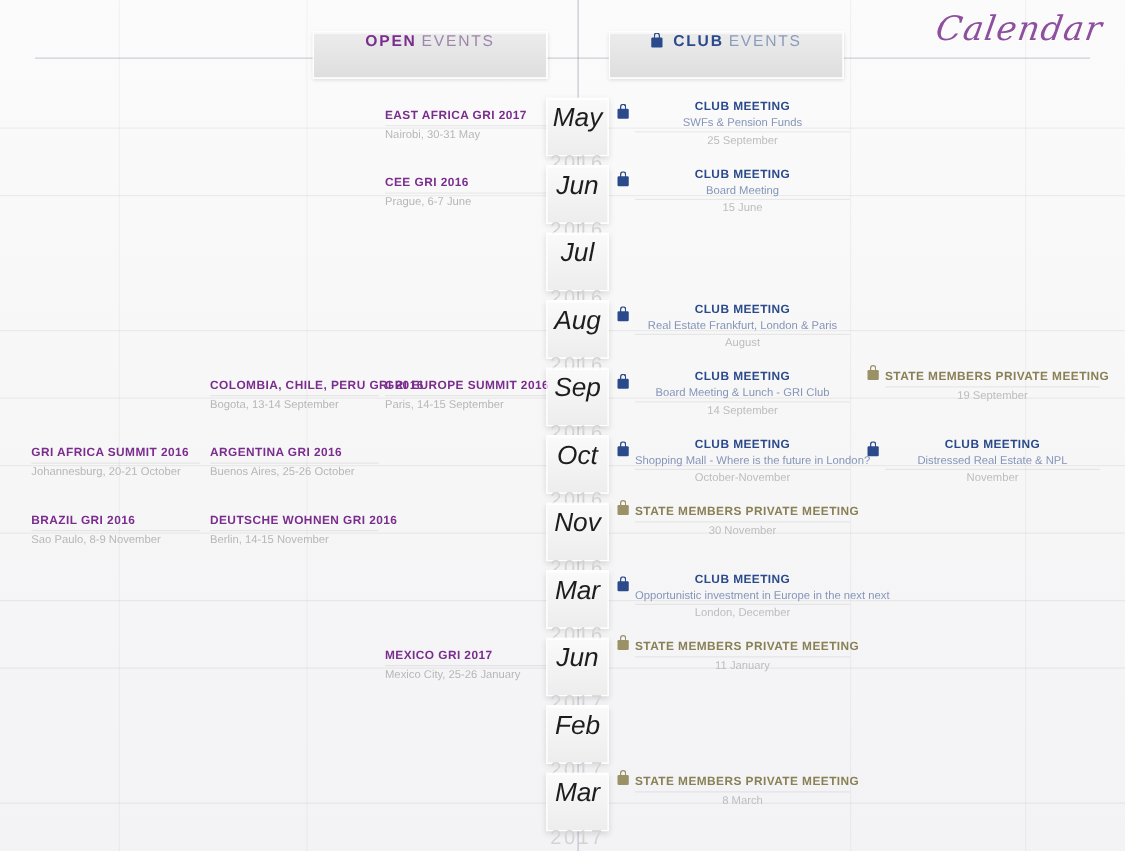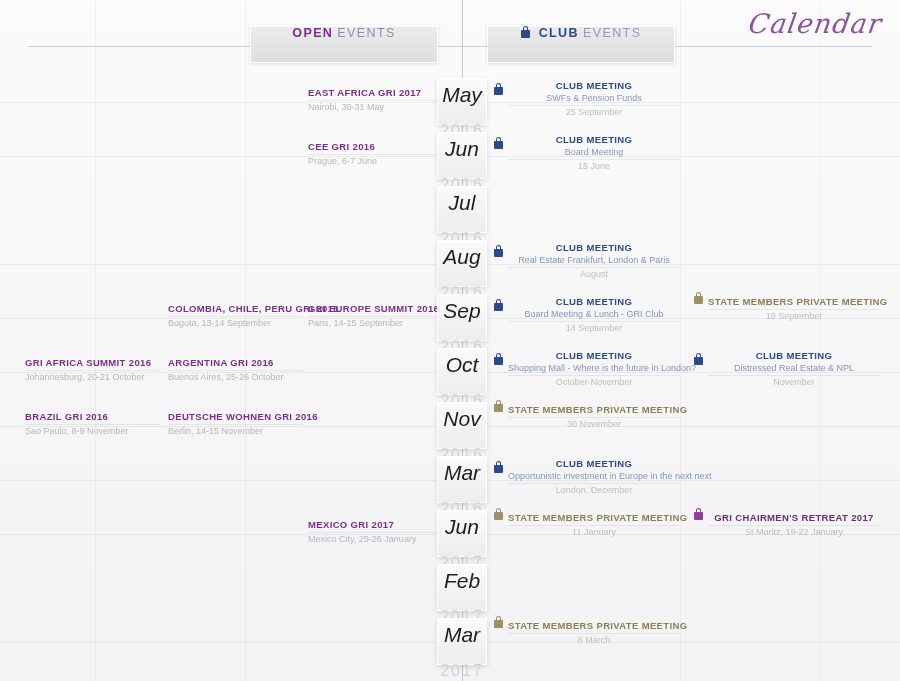--- a/index.html
+++ b/index.html
@@ -410,26 +410,20 @@
         <div class="t ttop">MEXICO GRI 2017</div>
         <div class="underline"></div>
         <div class="s">Mexico City, 25-26 January</div>
       </div>
       <div class="ev club" style="left: 508px; width: 172px;">
         <span class="lock olive" style="left: -14px; top: 4px;"></span>
         <div class="t ttop olive">STATE MEMBERS PRIVATE MEETING</div>
         <div class="underline"></div>
         <div class="d">11 January</div>
       </div>
-      <div class="ev club" style="left: 708px; width: 172px;">
-        <span class="lock plum" style="left: -14px; top: 4px;"></span>
-        <div class="t ttop plum">GRI CHAIRMEN'S RETREAT 2017</div>
-        <div class="underline"></div>
-        <div class="d">St Moritz, 19-22 January</div>
-      </div>
       <div class="month-chip">
         <span class="m">Jun</span>
         <span class="y">2017</span>
       </div>
     </div>
     <div class="row" style="top: 562px;">
       <div class="month-chip">
         <span class="m">Feb</span>
         <span class="y">2017</span>
       </div>

